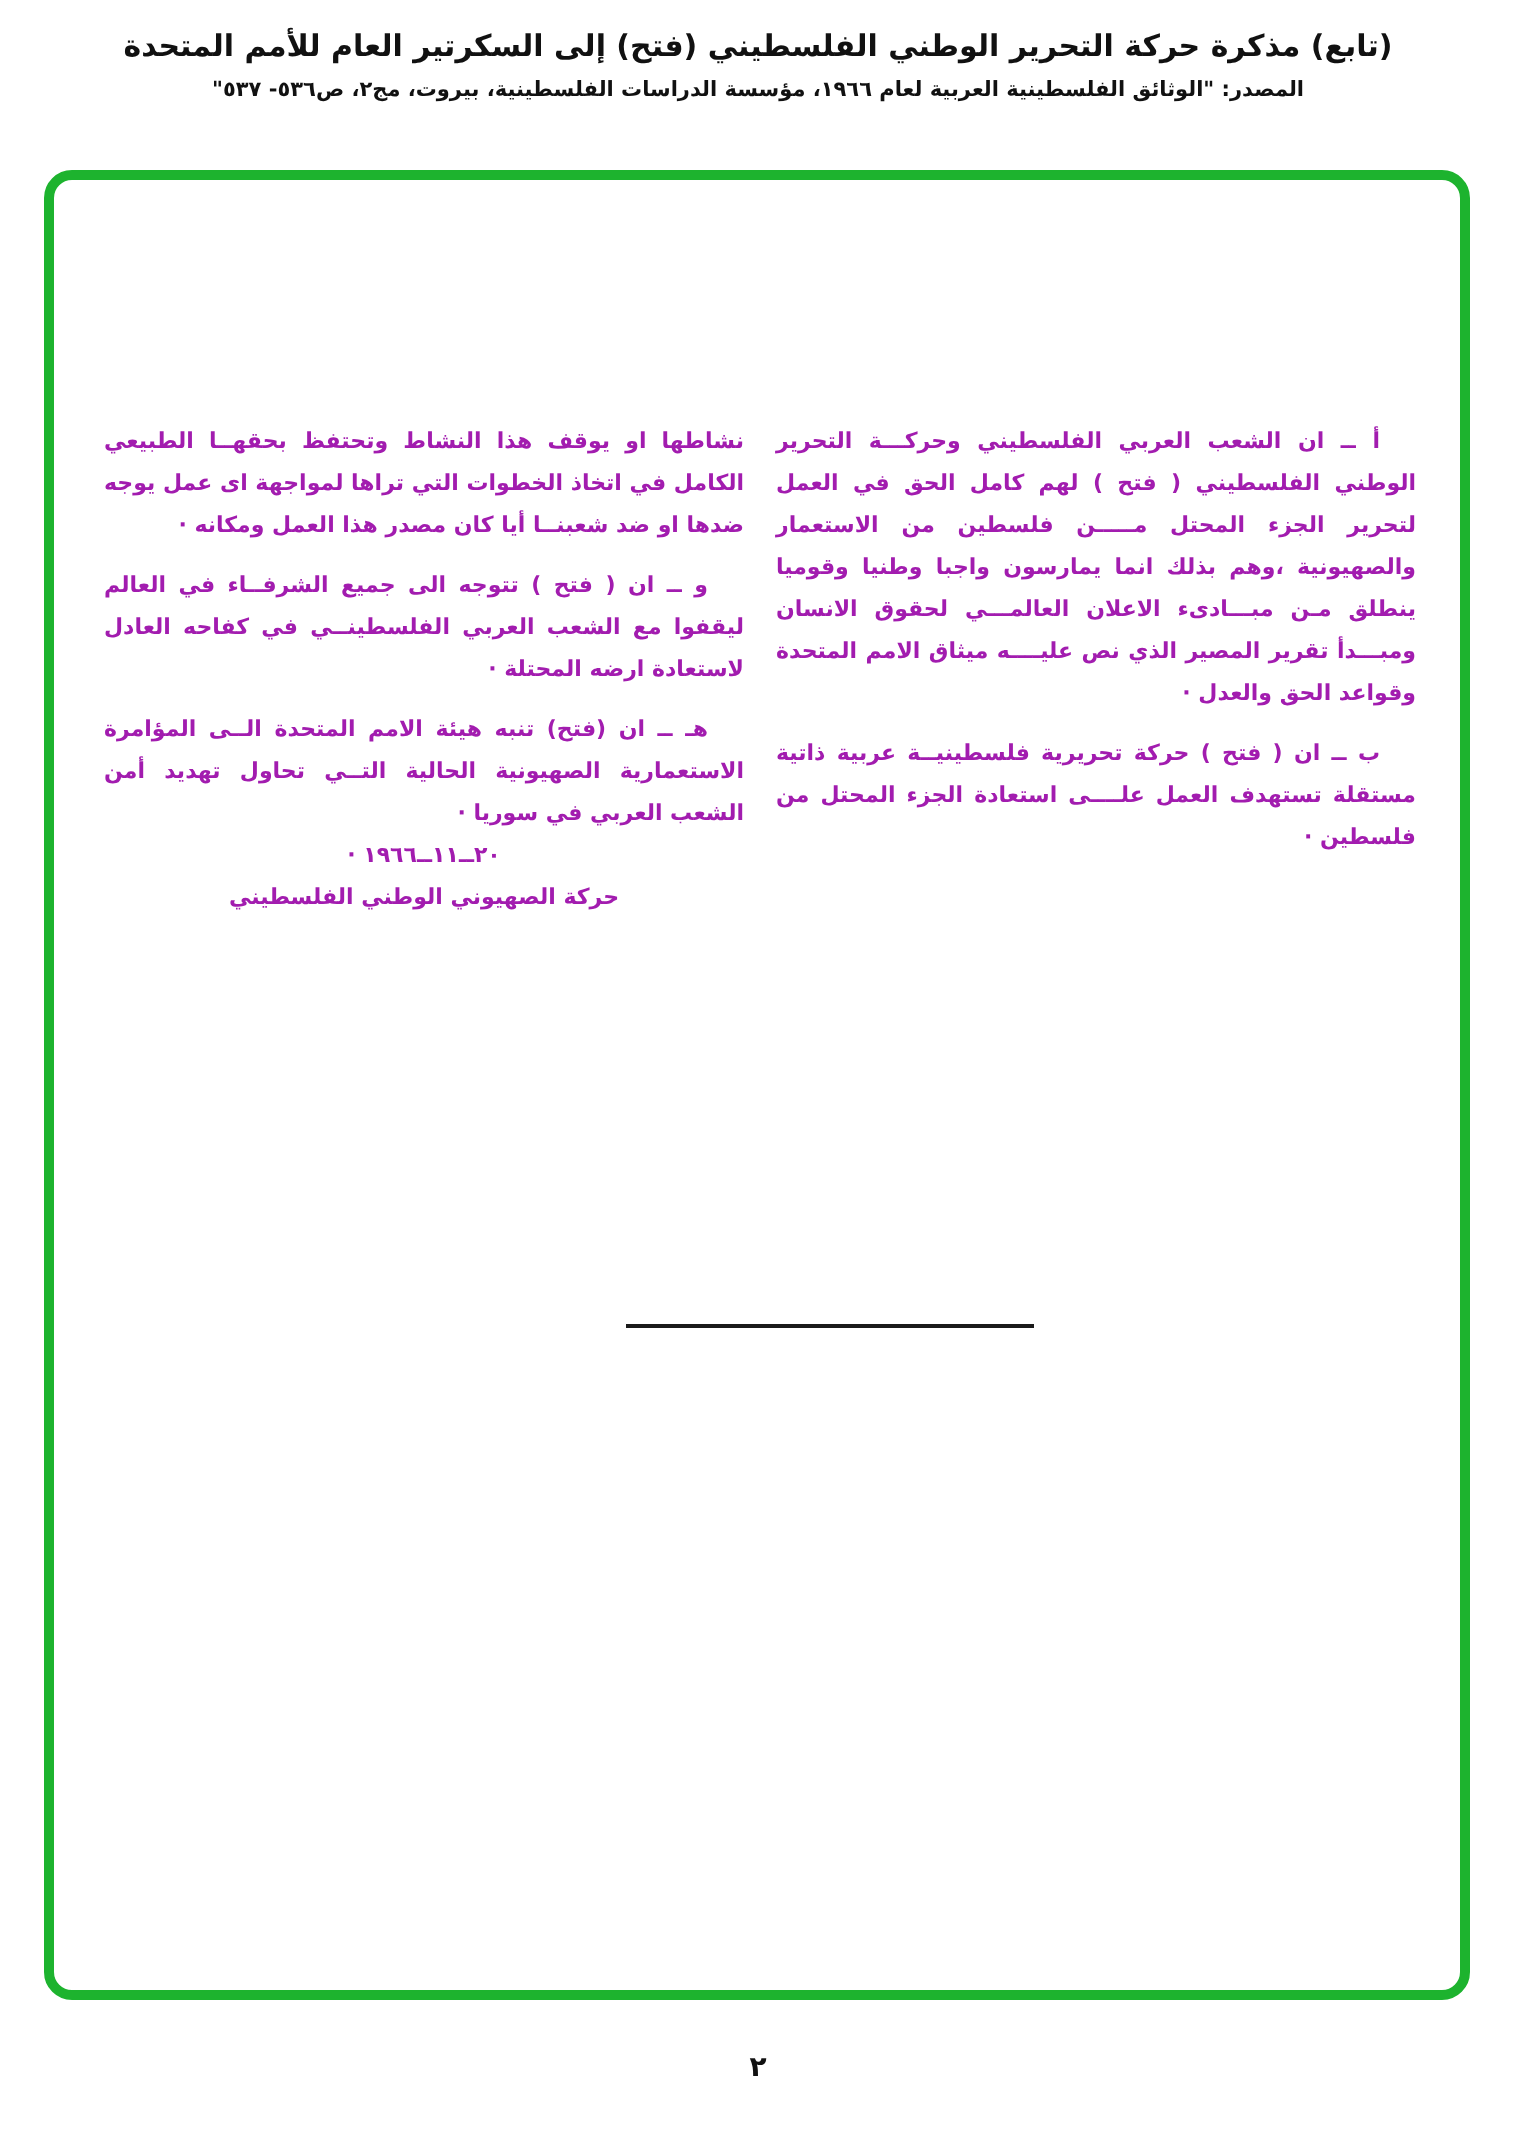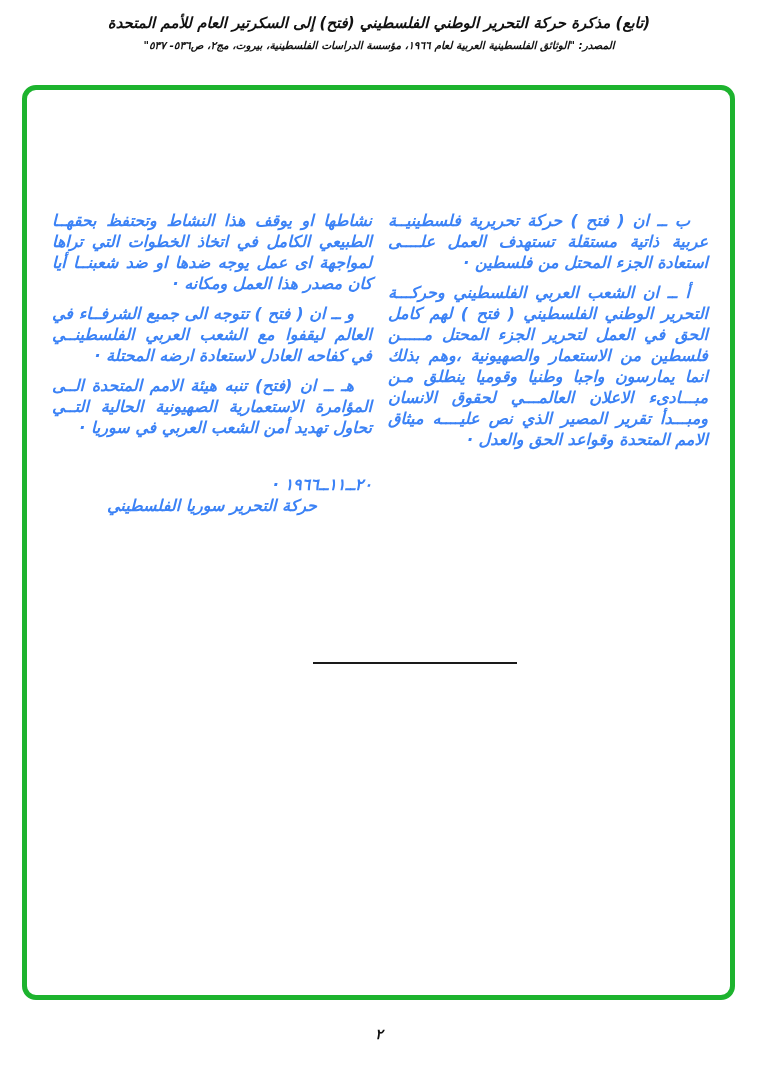--- a/index.html
+++ b/index.html
@@ -8,21 +8,20 @@
     background: #ffffff;
     font-family: "DejaVu Sans", sans-serif;
   }
   .page {
     position: relative;
     width: 758px;
     height: 1078px;
     background: #ffffff;
     overflow: hidden;
     direction: rtl;
-    font-style: italic;
   }
   
   .header {
     position: absolute;
     top: 12px;
     left: 0;
     width: 758px;
     text-align: center;
     color: #111111;
   }
@@ -48,33 +47,33 @@
     border: 5px solid #1db32e;
     border-radius: 14px;
     box-sizing: border-box;
     background: transparent;
   }
   
   .col {
     position: absolute;
     top: 210px;
     width: 320px;
-    color: #3b82f6;
-    font-size: 16px;
+    color: #a21caf;
+    font-size: 11px;
     font-weight: 700;
     line-height: 21px;
     text-align: justify;
     direction: rtl;
   }
   .col-right { right: 50px; }
   .col-left  { left: 52px;  }
   .col p { margin: 0 0 9px 0; }
   .col p.no-gap { margin-bottom: 0; }
   .col p.indent { text-indent: 18px; }
-  .col p.center { text-align: right; text-indent: 0; margin-top: 36px; }
+  .col p.center { text-align: center; text-indent: 0; }
   .col p.sig { text-align: center; margin-bottom: 2px; }
   
   .divider {
     position: absolute;
     left: 313px;
     top: 662px;
     width: 204px;
     height: 2px;
     background: #1a1a1a;
   }
@@ -96,29 +95,29 @@
 <div class="page">
 
   <div class="header">
     <div class="title">(تابع) مذكرة حركة التحرير الوطني الفلسطيني (فتح) إلى السكرتير العام للأمم المتحدة</div>
     <div class="source">المصدر: "الوثائق الفلسطينية العربية لعام ١٩٦٦، مؤسسة الدراسات الفلسطينية، بيروت، مج٢، ص٥٣٦- ٥٣٧"</div>
   </div>
 
   <div class="frame"></div>
 
   <div class="col col-right">
+    <p class="indent">أ ــ ان الشعب العربي الفلسطيني وحركـــة التحرير الوطني الفلسطيني ( فتح ) لهم كامل الحق في العمل لتحرير الجزء المحتل مـــــن فلسطين من الاستعمار والصهيونية ،وهم بذلك انما يمارسون واجبا وطنيا وقوميا ينطلق مـن مبـــادىء الاعلان العالمـــي لحقوق الانسان ومبـــدأ تقرير المصير الذي نص عليــــه ميثاق الامم المتحدة وقواعد الحق والعدل ·</p>
     <p class="indent">ب ــ ان ( فتح ) حركة تحريرية فلسطينيــة عربية ذاتية مستقلة تستهدف العمل علــــى استعادة الجزء المحتل من فلسطين ·</p>
-    <p class="indent">أ ــ ان الشعب العربي الفلسطيني وحركـــة التحرير الوطني الفلسطيني ( فتح ) لهم كامل الحق في العمل لتحرير الجزء المحتل مـــــن فلسطين من الاستعمار والصهيونية ،وهم بذلك انما يمارسون واجبا وطنيا وقوميا ينطلق مـن مبـــادىء الاعلان العالمـــي لحقوق الانسان ومبـــدأ تقرير المصير الذي نص عليــــه ميثاق الامم المتحدة وقواعد الحق والعدل ·</p>
   </div>
 
   <div class="col col-left">
     <p>نشاطها او يوقف هذا النشاط وتحتفظ بحقهــا الطبيعي الكامل في اتخاذ الخطوات التي تراها لمواجهة اى عمل يوجه ضدها او ضد شعبنــا أيا كان مصدر هذا العمل ومكانه ·</p>
     <p class="indent">و ــ ان ( فتح ) تتوجه الى جميع الشرفــاء في العالم ليقفوا مع الشعب العربي الفلسطينــي في كفاحه العادل لاستعادة ارضه المحتلة ·</p>
     <p class="indent no-gap">هـ ــ ان (فتح) تنبه هيئة الامم المتحدة الــى المؤامرة الاستعمارية الصهيونية الحالية التــي تحاول تهديد أمن الشعب العربي في سوريا ·</p>
     <p class="center no-gap">٢٠ــ١١ــ١٩٦٦ ·</p>
-    <p class="sig">حركة التحرير سوريا الفلسطيني</p>
+    <p class="sig">حركة الصهيوني الوطني الفلسطيني</p>
   </div>
 
   <div class="divider"></div>
 
   <div class="page-number">٢</div>
 
 </div>
 
 </body></html>

